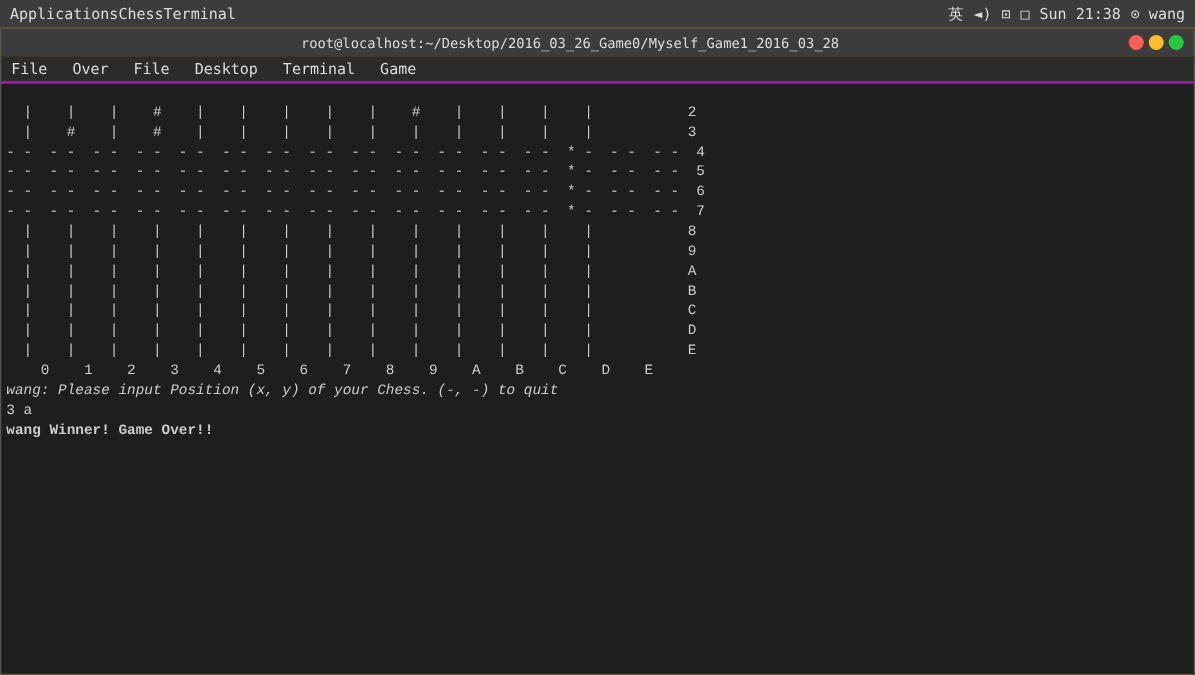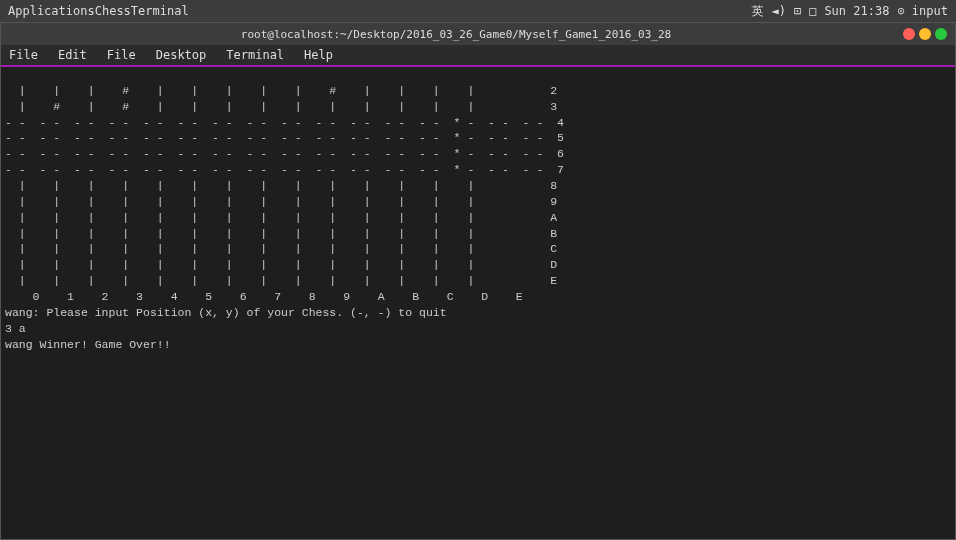--- a/index.html
+++ b/index.html
@@ -88,62 +88,62 @@
     <span>Applications</span>
     <span>Chess</span>
     <span>Terminal</span>
   </div>
   <div id="system-bar-right">
     <span>英</span>
     <span>◄)</span>
     <span>⊡</span>
     <span>□</span>
     <span>Sun 21:38</span>
-    <span>⊙ input</span>
+    <span>⊙ wang</span>
   </div>
 </div>
 
 <div id="window">
   <div id="title-bar">
     <span style="flex:1;text-align:center;font-size:11px;">root@localhost:~/Desktop/2016_03_26_Game0/Myself_Game1_2016_03_28</span>
     <div id="window-controls">
       <span class="btn-close"></span>
       <span class="btn-min"></span>
       <span class="btn-max"></span>
     </div>
   </div>
 
   <div id="menu-bar">
     <span>File</span>
-    <span>Edit</span>
+    <span>Over</span>
     <span>File</span>
     <span>Desktop</span>
     <span>Terminal</span>
-    <span>Help</span>
+    <span>Game</span>
   </div>
 
   <div id="terminal-content">
     <div id="chess-display">
 <span id="board-content"><span style="color:#ccc;">  |    |    |    #    |    |    |    |    |    #    |    |    |    |           </span><span style="color:#ccc;">2</span>
 <span style="color:#ccc;">  |    #    |    #    |    |    |    |    |    |    |    |    |    |           </span><span style="color:#ccc;">3</span>
 <span style="background:#1e1e1e;color:#ccc;">- -  - -  - -  - -  - -  - -  - -  - -  - -  - -  - -  - -  - -  * -  - -  - -  </span><span style="color:#ccc;">4</span>
 <span style="background:#1e1e1e;color:#ccc;">- -  - -  - -  - -  - -  - -  - -  - -  - -  - -  - -  - -  - -  * -  - -  - -  </span><span style="color:#ccc;">5</span>
 <span style="background:#1e1e1e;color:#ccc;">- -  - -  - -  - -  - -  - -  - -  - -  - -  - -  - -  - -  - -  * -  - -  - -  </span><span style="color:#ccc;">6</span>
 <span style="background:#1e1e1e;color:#ccc;">- -  - -  - -  - -  - -  - -  - -  - -  - -  - -  - -  - -  - -  * -  - -  - -  </span><span style="color:#ccc;">7</span>
 <span style="color:#ccc;">  |    |    |    |    |    |    |    |    |    |    |    |    |    |           </span><span style="color:#ccc;">8</span>
 <span style="color:#ccc;">  |    |    |    |    |    |    |    |    |    |    |    |    |    |           </span><span style="color:#ccc;">9</span>
 <span style="color:#ccc;">  |    |    |    |    |    |    |    |    |    |    |    |    |    |           </span><span style="color:#ccc;">A</span>
 <span style="color:#ccc;">  |    |    |    |    |    |    |    |    |    |    |    |    |    |           </span><span style="color:#ccc;">B</span>
 <span style="color:#ccc;">  |    |    |    |    |    |    |    |    |    |    |    |    |    |           </span><span style="color:#ccc;">C</span>
 <span style="color:#ccc;">  |    |    |    |    |    |    |    |    |    |    |    |    |    |           </span><span style="color:#ccc;">D</span>
 <span style="color:#ccc;">  |    |    |    |    |    |    |    |    |    |    |    |    |    |           </span><span style="color:#ccc;">E</span>
 <span style="color:#ccc;text-align:center;">    0    1    2    3    4    5    6    7    8    9    A    B    C    D    E</span>
-<span style="color:#ccc;">wang: Please input Position (x, y) of your Chess. (-, -) to quit</span>
+<span style="color:#ccc;font-style:italic;">wang: Please input Position (x, y) of your Chess. (-, -) to quit</span>
 <span style="color:#ccc;">3 a</span>
-<span style="color:#ccc;">wang Winner! Game Over!!</span></span>
+<span style="color:#ccc;font-weight:bold;">wang Winner! Game Over!!</span></span>
     </div>
   </div>
 </div>
 
 <style>
   
   #chess-display {
     padding: 0 4px;
     line-height: 1.38;
   }

